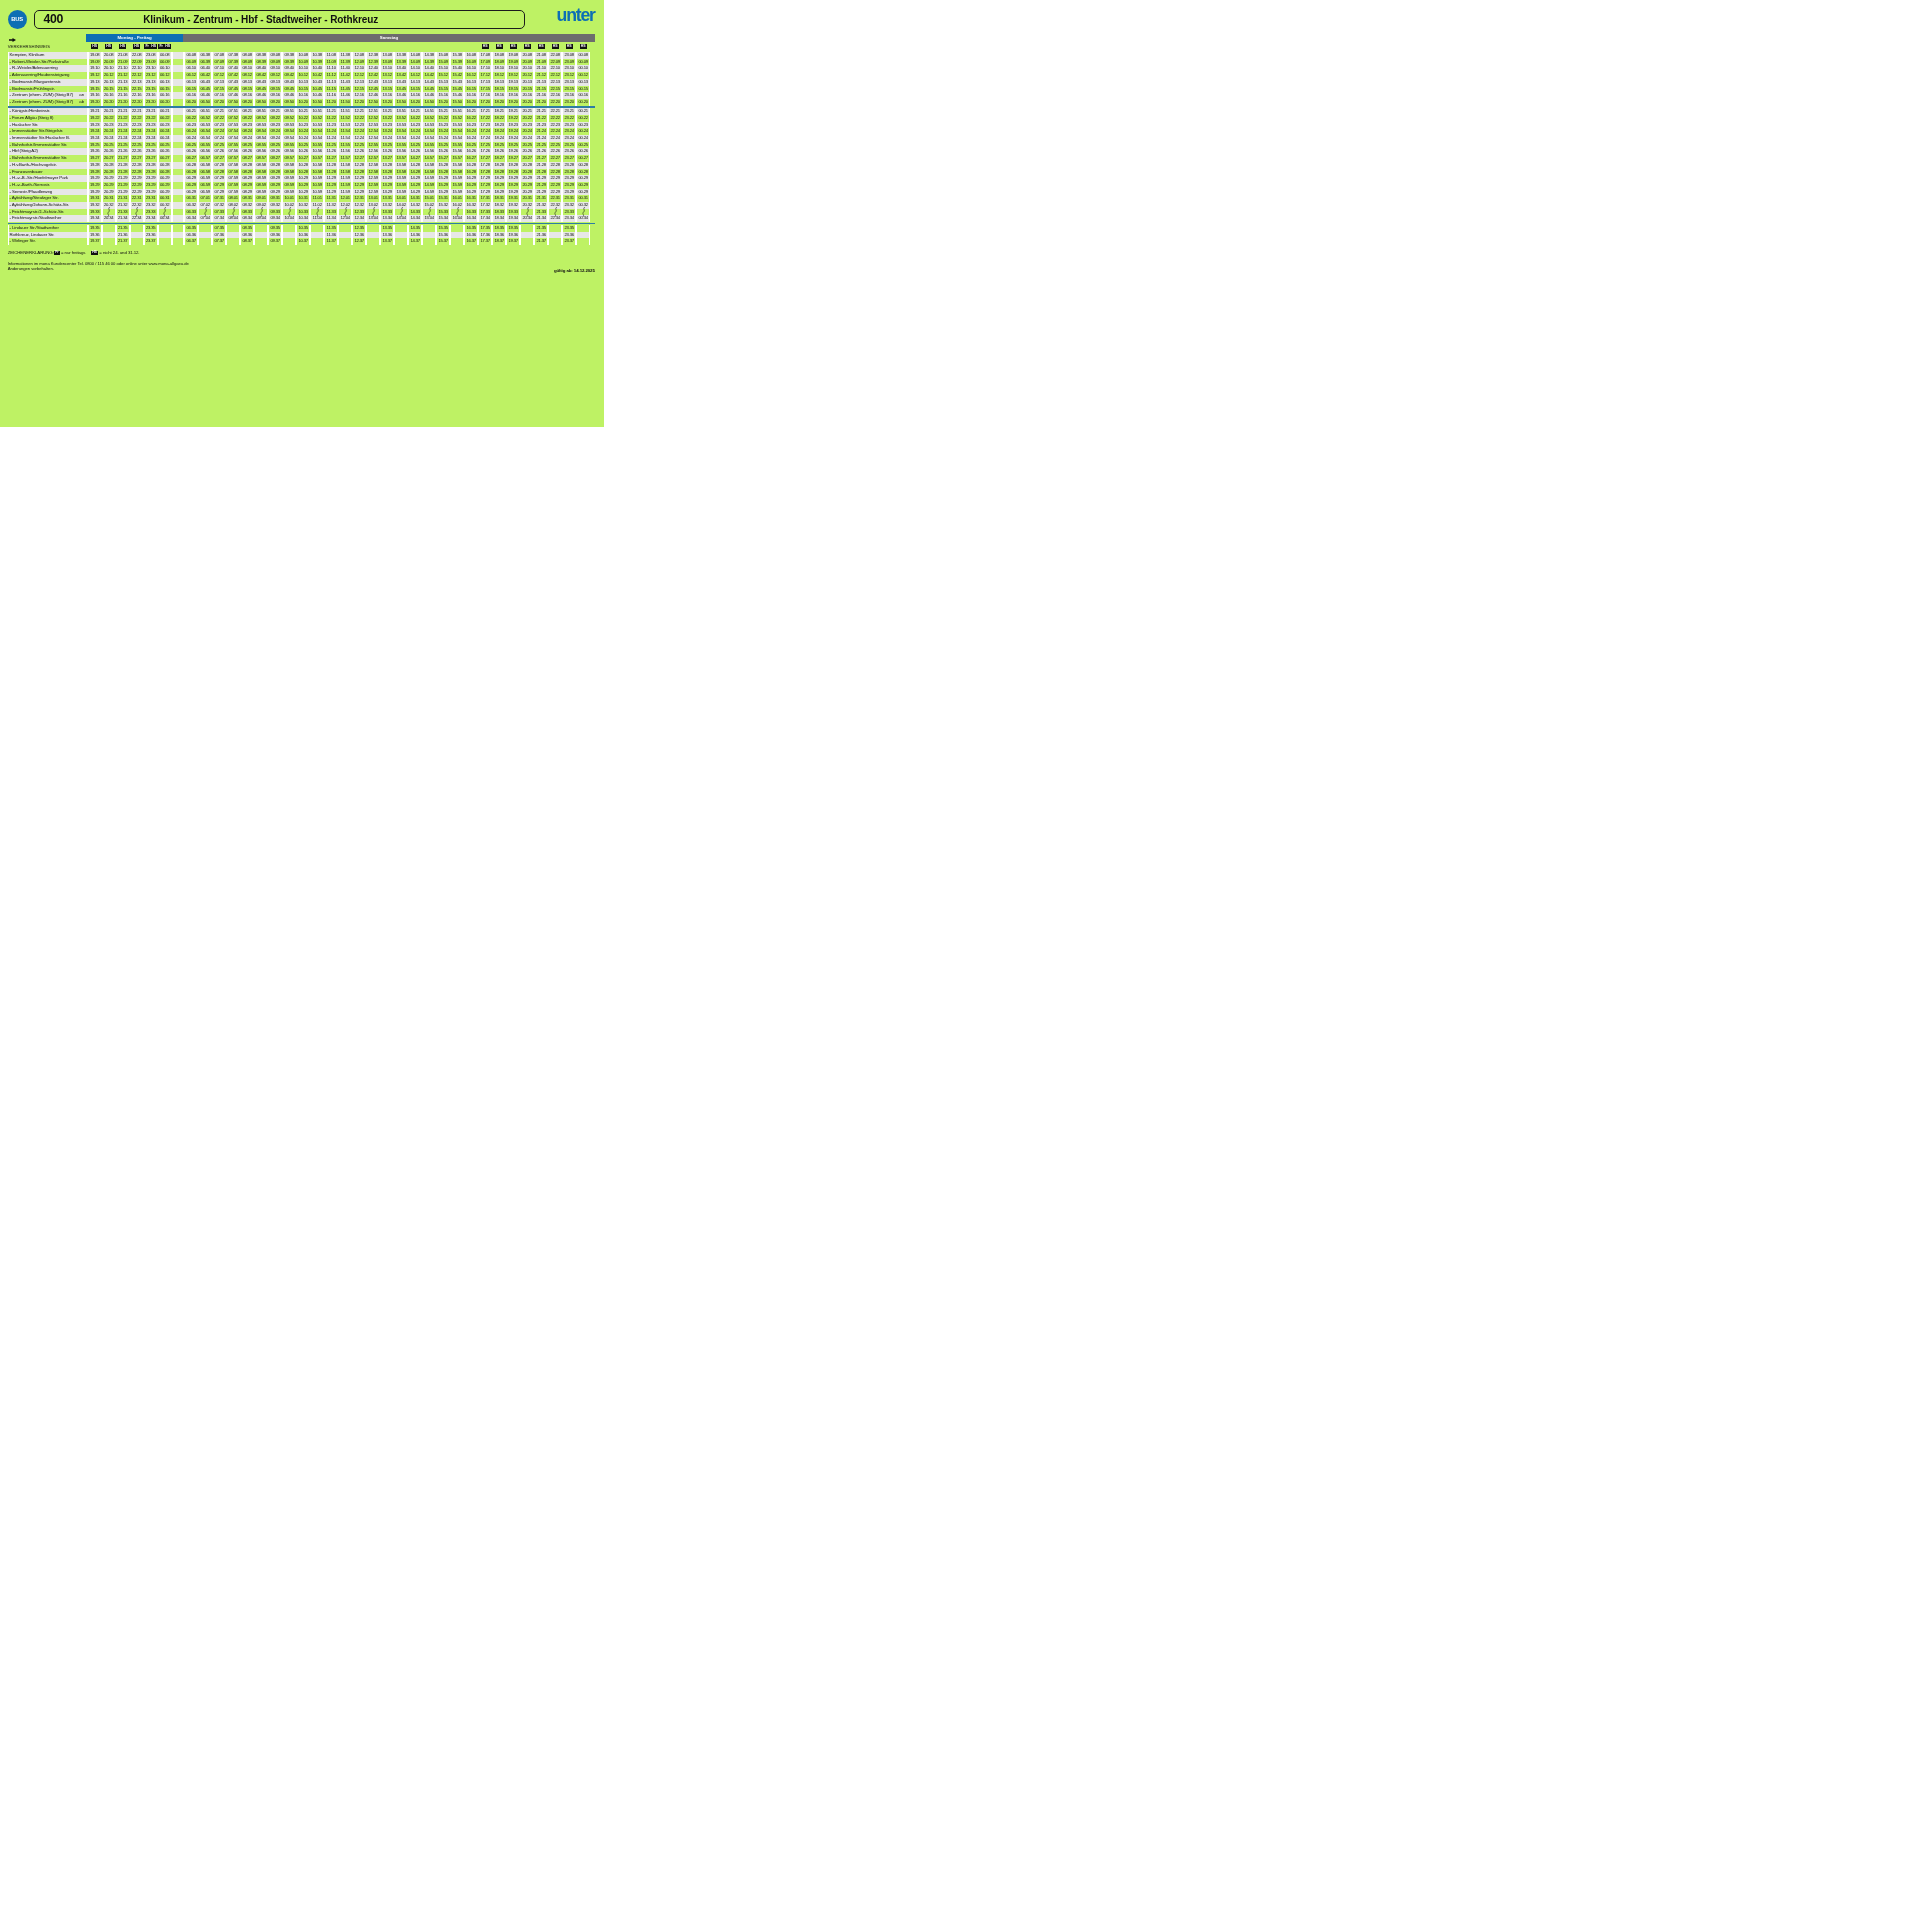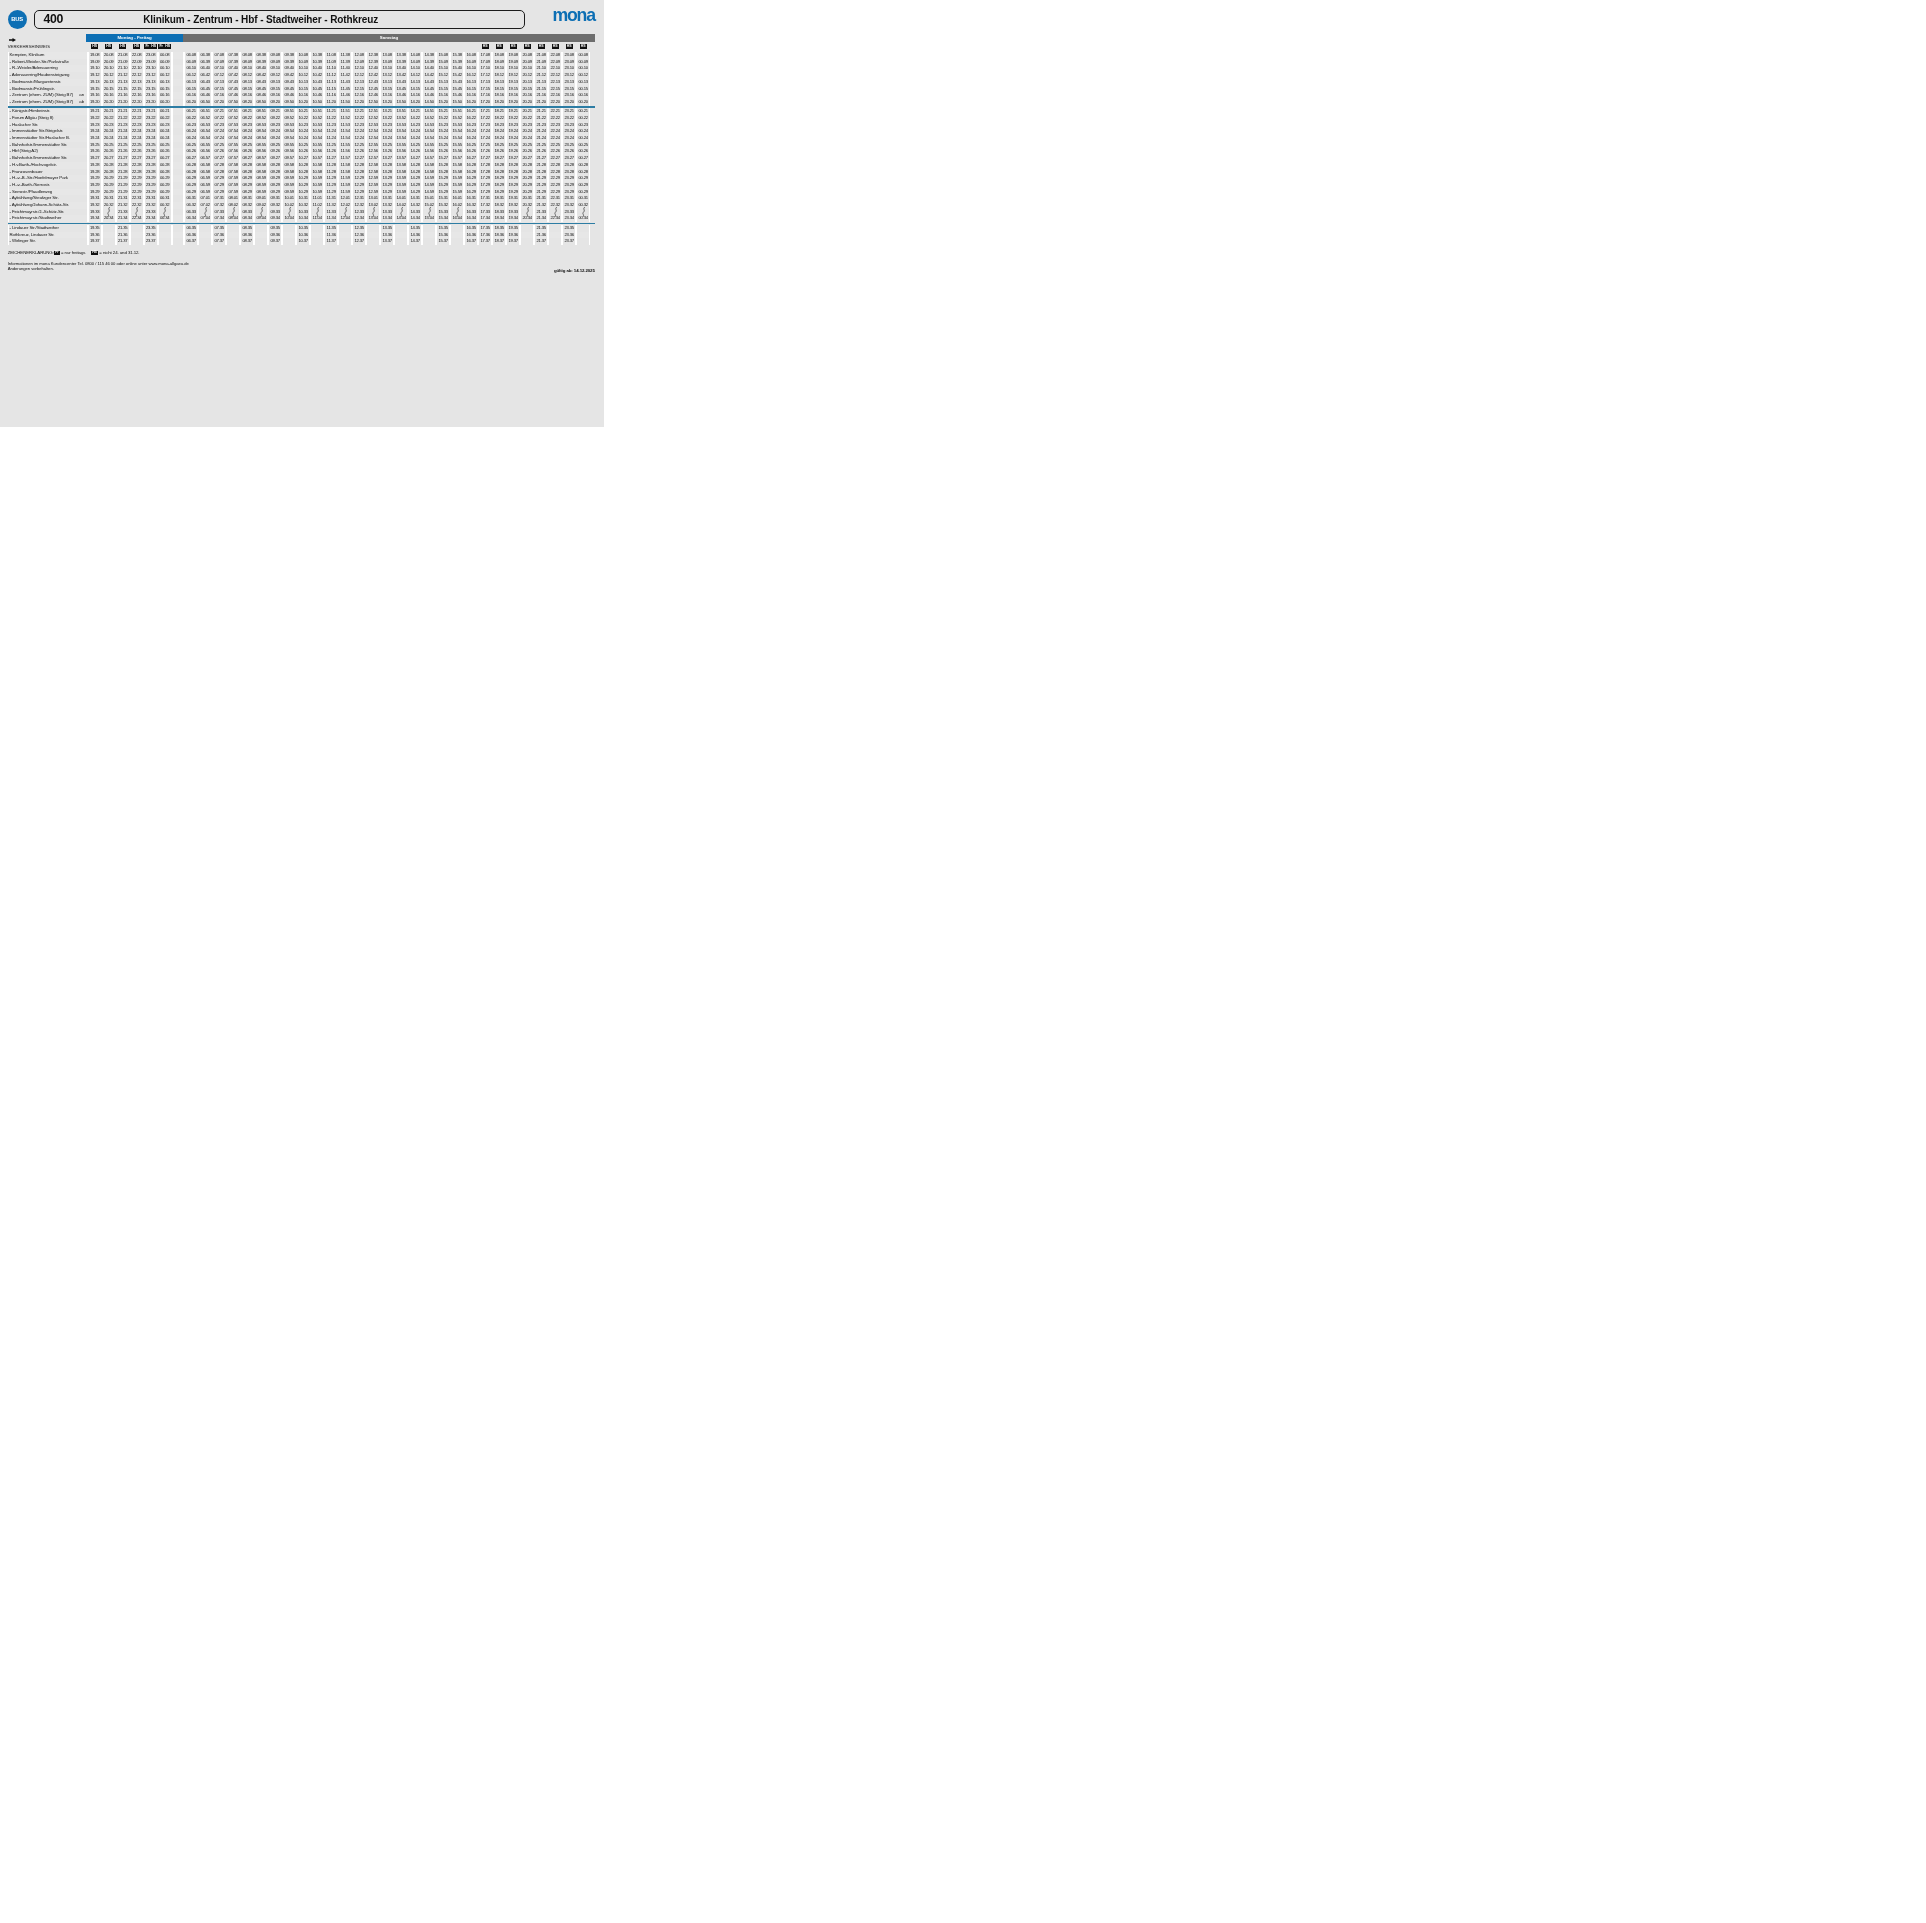--- a/index.html
+++ b/index.html
@@ -1,20 +1,20 @@
 <!DOCTYPE html>
 <html style="--brand: #0d6fb4; --sep: #2d7da4; --gray: #6d6d6d; --shade: #e7e7e7; --badge: #111111;font-size:6.2px"><head>
 <meta charset="utf-8">
 <title>Linie 400</title>
 <style>
   :root{
     --brand:#0d6fb4; --sep:#2d7da4; --gray:#6d6d6d; --shade:#e7e7e7; --badge:#111111;
   }
   html,body{margin:0;padding:0;background:#fff;}
-  .page{position:relative;width:604px;height:427px;background:#e5e5e5;overflow:hidden;
+  .page{position:relative;width:604px;height:427px;background:#bef264;overflow:hidden;
         font-family:"Liberation Sans","DejaVu Sans",sans-serif;color:#111;}
 
   
   .header{position:relative;height:29px;}
   .bus-badge{position:absolute;left:7.7px;top:9.6px;width:19px;height:19px;border-radius:50%;
     background:var(--brand);color:#fff;font-weight:bold;font-size:5.8px;line-height:19px;
     text-align:center;letter-spacing:-0.2px;}
   .line-box{position:absolute;left:34px;top:9.6px;width:491px;height:19px;box-sizing:border-box;
     border:1.2px solid #1c1c1c;border-radius:5px;}
   .line-number{position:absolute;left:8.5px;top:0;height:17px;line-height:17.7px;
@@ -68,21 +68,21 @@
 <body>
 
 <div class="page">
 
   <div class="header">
     <div class="bus-badge">BUS</div>
     <div class="line-box">
       <div class="line-number">400</div>
       <div class="route-title">Klinikum - Zentrum - Hbf - Stadtweiher - Rothkreuz</div>
     </div>
-    <div class="mona-logo">mona</div>
+    <div class="mona-logo">unter</div>
   </div>
 
   <div class="bars">
     <span class="arrow-icon">
       <svg width="7" height="3.9" viewBox="0 0 18 10">
           <path d="M0 3 h9 V0 l9 5 -9 5 V7 H0 z" fill="#111"></path>
         </svg>
     </span>
     <div class="bar bar-mf">Montag - Freitag</div>
     <div class="bar bar-sa">Samstag</div>

